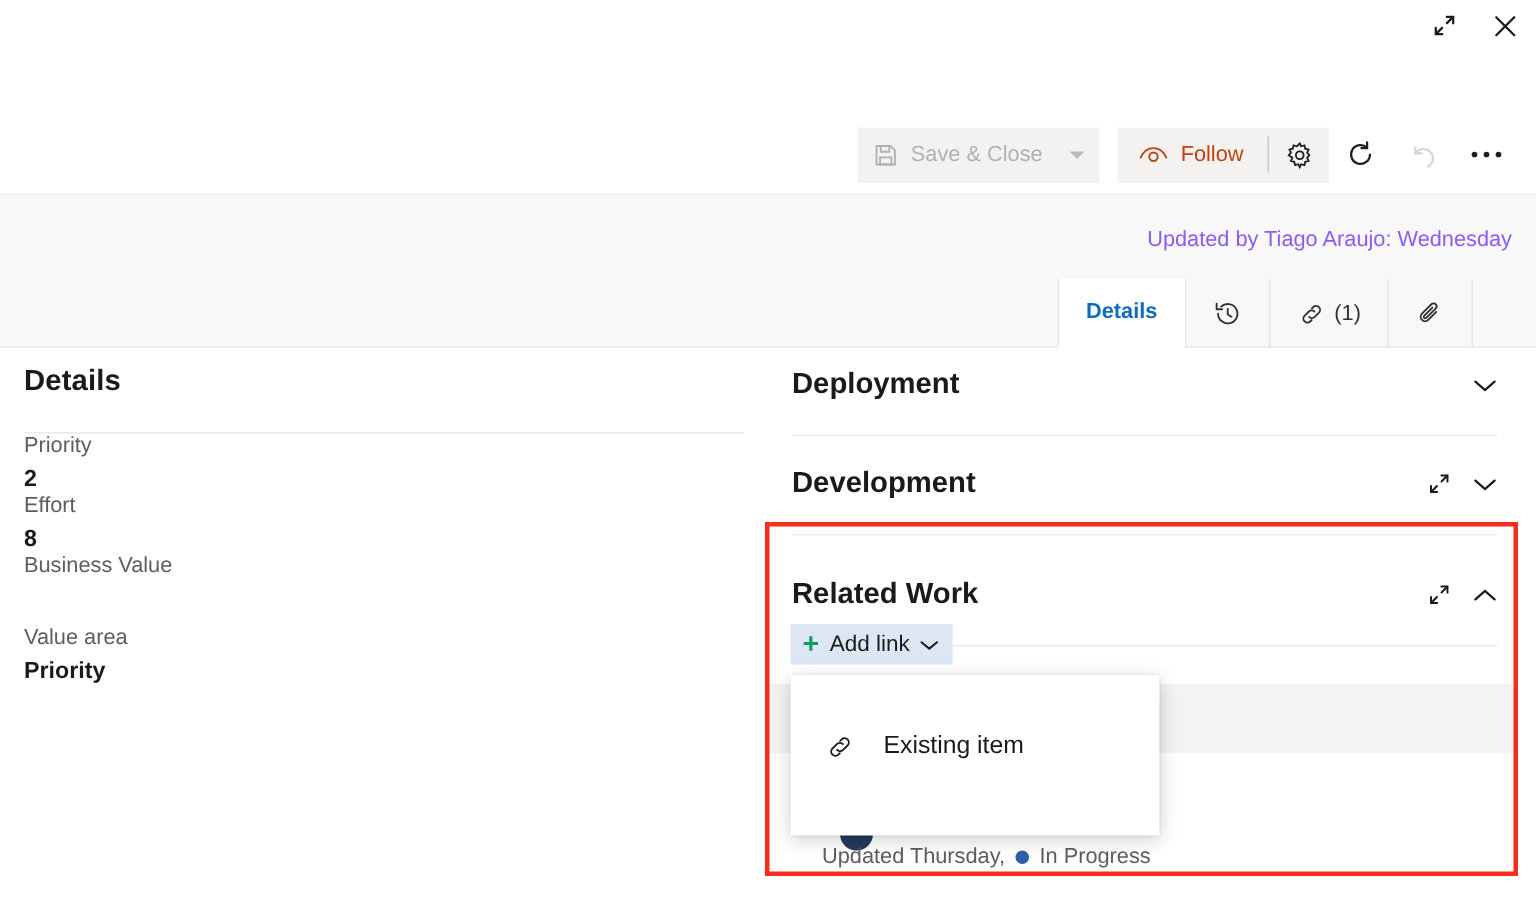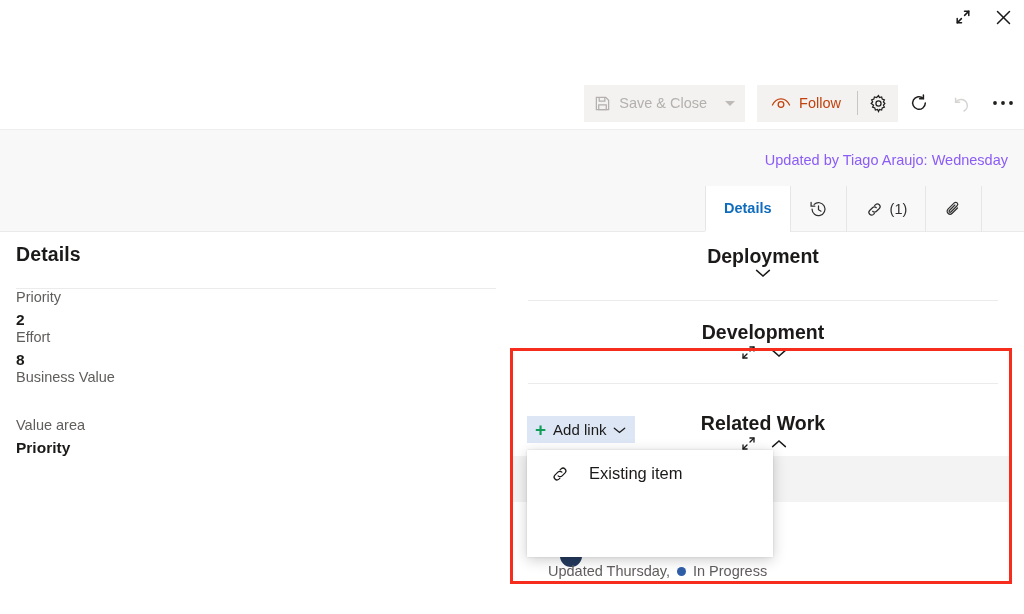--- a/index.html
+++ b/index.html
@@ -21,20 +21,21 @@
     width: 30px; height: 30px;
     display: flex; align-items: center; justify-content: center;
     color: #1a1a1a; cursor: pointer;
   }
   .winbtn svg { display:block; }
 
   
   .cmdbar {
     position: absolute; top: 78px; left: 0; right: 0; height: 50px;
     display: flex; align-items: center; justify-content: flex-end;
+    padding-right: 12px;
     background: #fff;
   }
   .saveclose {
     display: flex; align-items: center;
     background: #f3f2f1; height: 37px;
     padding: 0 4px 0 10px; border: none;
     color: #b3b0ad; cursor: default;
     font-size: 14.5px;
   }
   .saveclose .ico { margin-right: 8px; display:flex; }
@@ -102,21 +103,20 @@
   .hr { height:1px; background:#ebebeb; margin-top:22px; }
   .field-label { font-size:14.5px; color:#605e5c; }
   .field-value { font-size:15.5px; color:#1b1a19; font-weight:600; margin-top:6px; }
   .field-empty { height:26px; }
 
   
   .rightcol { position:absolute; left:510px; top:243px; right:12px; }
   .rowhead {
     display:flex; align-items:center; justify-content:space-between;
     padding: 2px 14px 0 18px;
-    flex-direction: column;
   }
   .rowhead h3 { font-size:19.5px; font-weight:700; color:#1b1a19; }
   .rowtools { display:flex; align-items:center; gap:14px; color:#1b1a19; }
   .iconbtn { cursor:pointer; display:flex; align-items:center; justify-content:center; }
   .sep { height:1px; background:#ebebeb; margin:22px 14px 0 18px; }
 
   
   .hl {
     position:absolute; left:510px; top:348px; width:502px; height:236px;
     border:3px solid #f62d1d; pointer-events:none; z-index:40;
@@ -154,21 +154,21 @@
 
   
   .dropdown {
     position:absolute; left:527px; top:450px; width:246px; height:107px;
     background:#ffffff; z-index:60;
     box-shadow: 0 3px 13px rgba(0,0,0,.20), 0 0 2px rgba(0,0,0,.12);
   }
   .dd-item {
     display:flex; align-items:center; gap:18px;
     height:47px; padding-left:22px; cursor:pointer;
-    font-size:16.5px; color:#1b1a19;
+    font-size:16.5px; color:#1b1a19;margin-top:24px;
   }
   .dd-icon { width:22px; display:flex; align-items:center; justify-content:center; color:#1b1a19; }
 </style>
 </head>
 <body>
 
 <div class="root">
 
   <div class="winctrls">
     <div class="winbtn">

